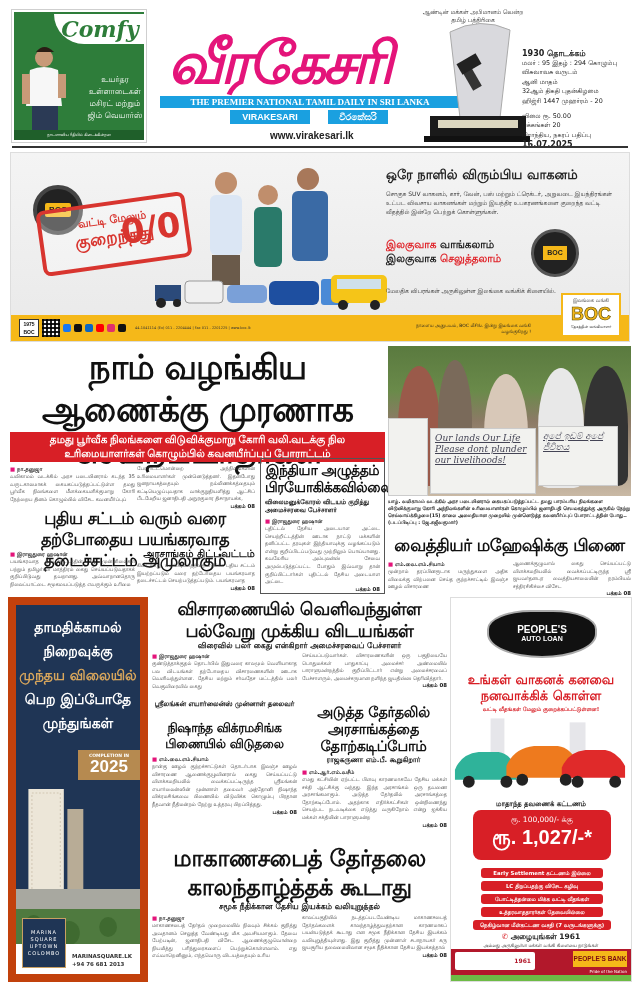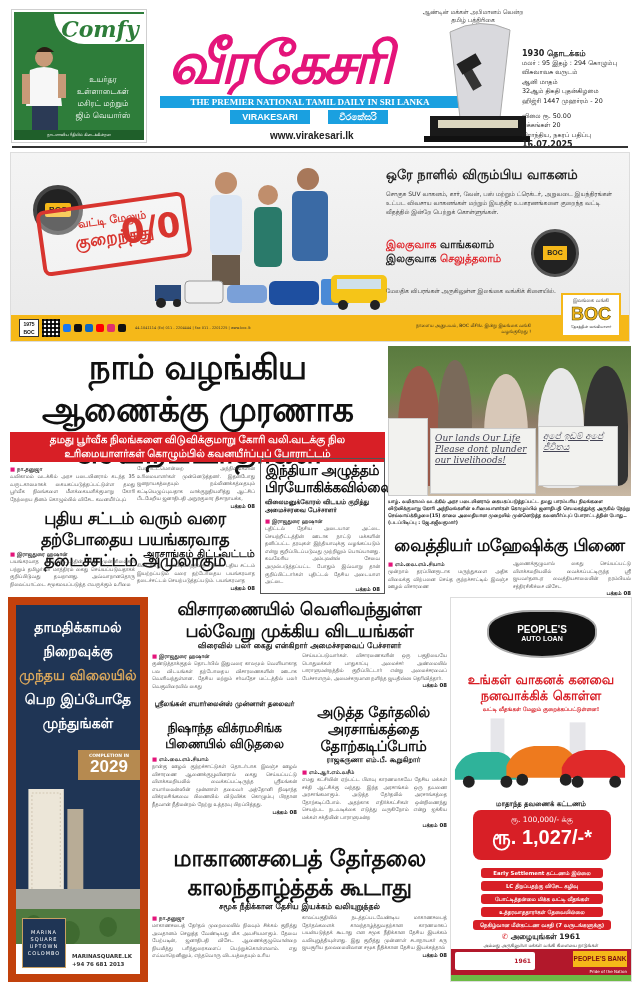--- a/index.html
+++ b/index.html
@@ -4,21 +4,21 @@
 <style>
   * { box-sizing: border-box; margin: 0; padding: 0; }
   html, body { width: 640px; height: 984px; background: #fff; overflow: hidden; }
   body { font-family: "DejaVu Sans", sans-serif; color: #111; position: relative; }
   .abs { position: absolute; }
 
   
   #comfy { left: 12px; top: 10px; width: 134px; height: 132px; background: #2e7d3a; border: 2px solid #fff; outline: 1px solid #cfcfcf; overflow: hidden; }
   #comfy .comfy-logo { position: absolute; left: 40px; top: 2px; width: 92px; height: 30px; background: #fff; border-radius: 0 0 0 30px; color: #2e7d3a; font: italic bold 22px "DejaVu Serif", serif; text-align: center; line-height: 30px; }
   #comfy .man { position: absolute; left: 6px; top: 32px; width: 60px; height: 100px; }
-  #comfy .comfy-text { position: absolute; left: 56px; top: 62px; width: 66px; color: #fff; font-size: 8px; line-height: 12px; text-align: center; }
+  #comfy .comfy-text { position: absolute; left: 68px; top: 62px; width: 66px; color: #fff; font-size: 8px; line-height: 12px; text-align: center; }
   #comfy .comfy-foot { position: absolute; left: 0; bottom: 0; width: 100%; height: 10px; background: #1f5f2a; color: #fff; font-size: 4px; text-align: center; line-height: 10px; }
 
   #logo { left: 160px; top: 28px; width: 290px; height: 110px; }
   #logo .wordmark { position: absolute; left: 8px; top: 0; width: 280px; font: italic bold 58px "DejaVu Serif", serif; color: #e4147a; letter-spacing: -3px; line-height: 70px; white-space: nowrap; }
   #logo .tagline { position: absolute; left: 0; top: 68px; width: 300px; height: 12px; background: #1aa0e0; color: #fff; font: bold 9px "Liberation Serif", serif; line-height: 12px; text-align: center; white-space: nowrap; }
   #logo .vk-row { position: absolute; left: 0; top: 82px; width: 300px; height: 14px; }
   #logo .vk-en { position: absolute; left: 70px; top: 0; width: 80px; height: 14px; background: #1aa0e0; color: #fff; font: bold 9px "Liberation Sans", sans-serif; line-height: 14px; text-align: center; }
   #logo .vk-si { position: absolute; left: 168px; top: 0; width: 60px; height: 14px; background: #1aa0e0; color: #fff; font: bold 9px "Liberation Sans", sans-serif; line-height: 14px; text-align: center; }
   #logo .url { position: absolute; left: 110px; top: 102px; font: bold 10px "Liberation Sans", sans-serif; color: #222; }
 
@@ -319,21 +319,21 @@
 <div id="marina" class="abs">
   <div class="t1">
     <div>தாமதிக்காமல்</div>
     <div>நிறைவுக்கு</div>
     <div class="gold">முந்தய விலையில்</div>
     <div>பெற இப்போதே</div>
     <div>முந்துங்கள்</div>
   </div>
   <div class="badge">
     <div class="s">COMPLETION IN</div>
-    <div class="y">2029</div>
+    <div class="y">2025</div>
   </div>
   <svg class="city" viewBox="0 0 140 195" preserveAspectRatio="none">
     <rect x="14" y="24" width="40" height="130" fill="#ece6d8"></rect>
     <rect x="18" y="28" width="32" height="122" fill="none" stroke="#cfc5b0" stroke-dasharray="2 2"></rect>
     <rect x="58" y="44" width="18" height="96" fill="#b8ac96"></rect>
     <rect x="0" y="140" width="140" height="55" fill="#4f7a3f"></rect>
     <rect x="0" y="124" width="140" height="20" fill="#a8a8a0"></rect>
     <circle cx="20" cy="160" r="10" fill="#3f6a30"></circle>
       <circle cx="60" cy="168" r="12" fill="#3f6a30"></circle>
       <circle cx="104" cy="162" r="10" fill="#3f6a30"></circle>

